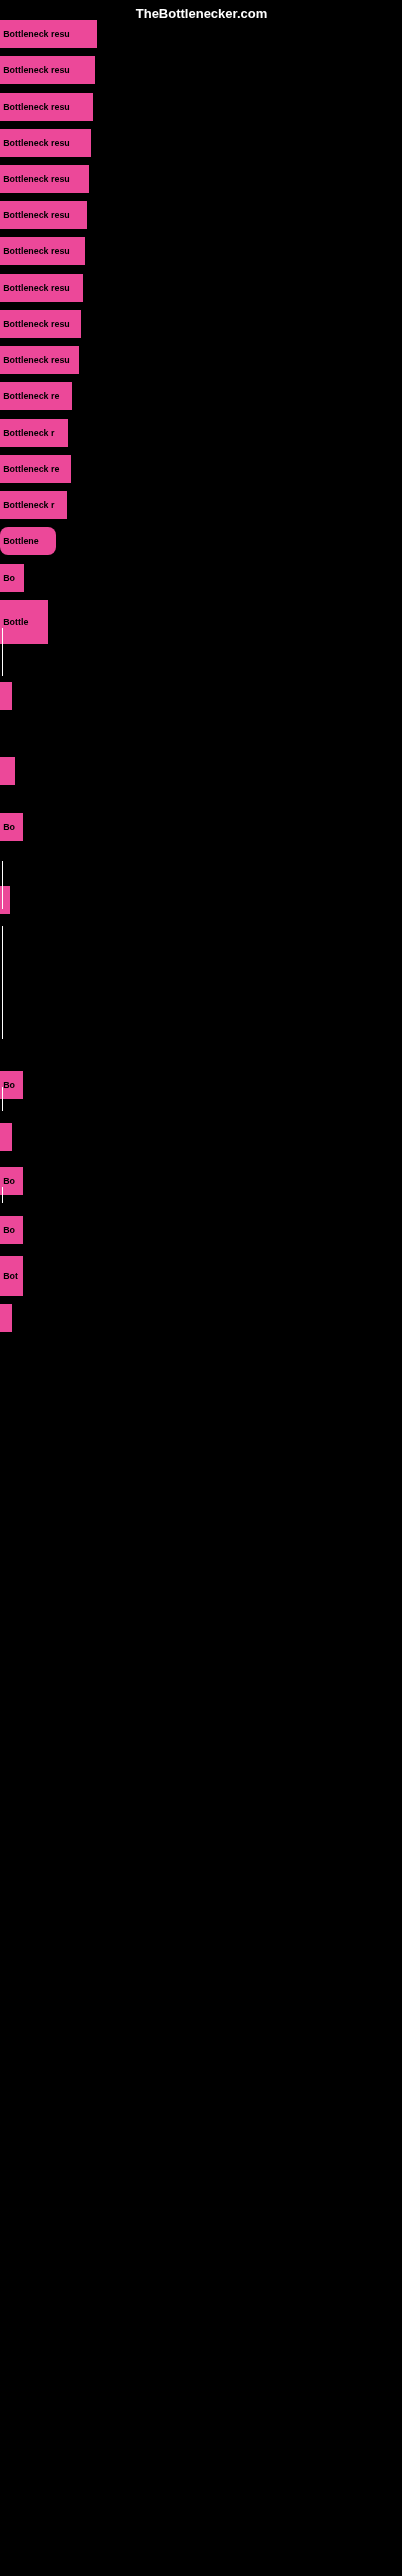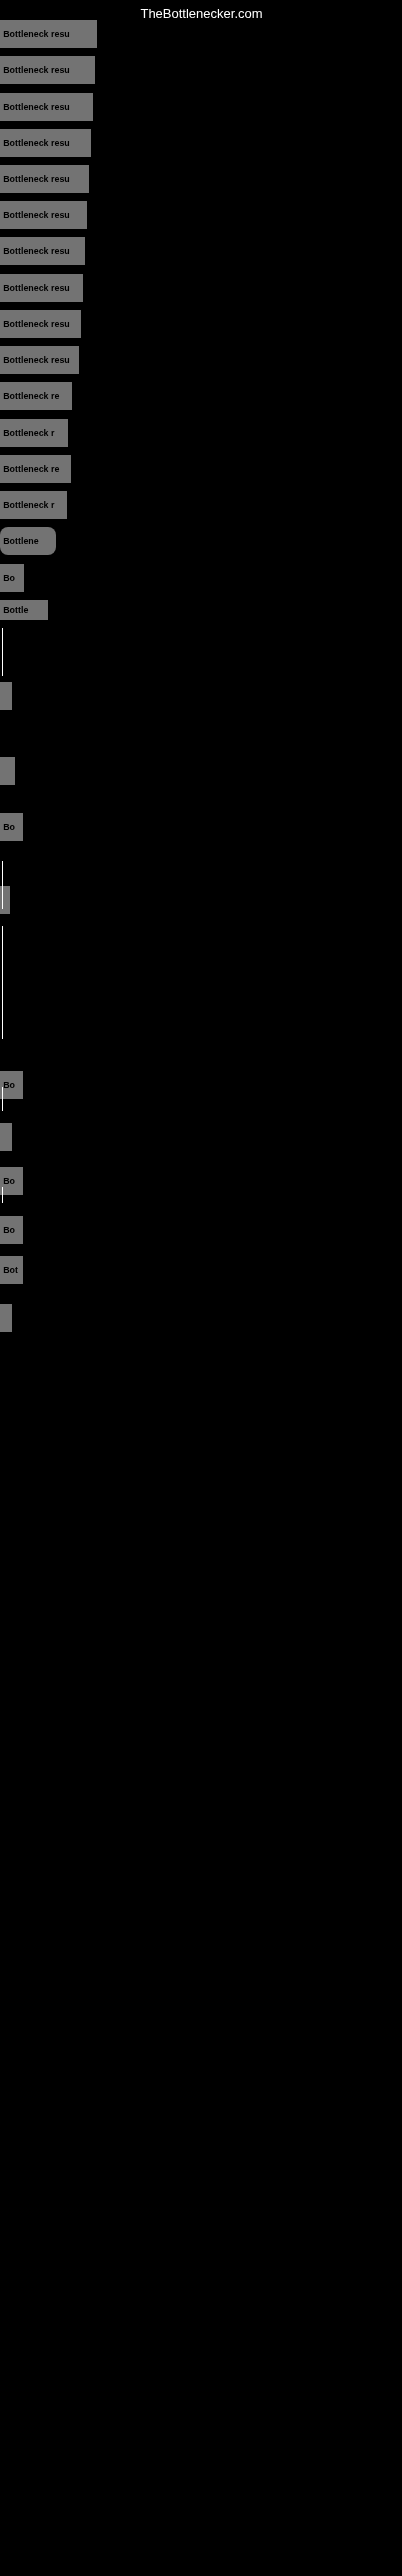--- a/index.html
+++ b/index.html
@@ -1,35 +1,35 @@
 <!DOCTYPE html>
 <html style="font-size:13px"><head>
   <meta charset="utf-8">
   <style>
-    * { margin: 0; padding: 0; box-sizing: border-box; }
+    * { margin: 0; padding: 0; box-sizing: border-box; font-weight: bold; }
     body {
       background-color: #000000;
       width: 403px;
       min-height: 2576px;
       font-family: Arial, sans-serif;
       position: relative;
     }
     .site-title {
       text-align: center;
       color: #ffffff;
       font-size: 13px;
       padding: 6.4px 0;
       position: absolute;
       top: 0;
       left: 0;
       right: 0;
     }
     .bar-item {
       position: absolute;
-      background-color: #737373;
+      background-color: #ec4899;
       color: #000000;
       font-size: 8.9px;
       font-weight: bold;
       padding: 1.6px 3.2px;
       white-space: nowrap;
       overflow: hidden;
       display: flex;
       align-items: center;
     }
     .vertical-line {
@@ -52,29 +52,29 @@
 <div class="bar-item" style="top: 237px; left: 0px; width: 85px; height: 28px;">Bottleneck resu</div>
 <div class="bar-item" style="top: 274px; left: 0px; width: 83px; height: 28px;">Bottleneck resu</div>
 <div class="bar-item" style="top: 310px; left: 0px; width: 81px; height: 28px;">Bottleneck resu</div>
 <div class="bar-item" style="top: 346px; left: 0px; width: 79px; height: 28px;">Bottleneck resu</div>
 <div class="bar-item" style="top: 382px; left: 0px; width: 72px; height: 28px;">Bottleneck re</div>
 <div class="bar-item" style="top: 419px; left: 0px; width: 68px; height: 28px;">Bottleneck r</div>
 <div class="bar-item" style="top: 455px; left: 0px; width: 71px; height: 28px;">Bottleneck re</div>
 <div class="bar-item" style="top: 491px; left: 0px; width: 67px; height: 28px;">Bottleneck r</div>
 <div class="bar-item" style="top: 527px; left: 0px; width: 56px; height: 28px; border-radius: 8px;">Bottlene</div>
 <div class="bar-item" style="top: 564px; left: 0px; width: 24px; height: 28px;">Bo</div>
-<div class="bar-item" style="top: 600px; left: 0px; width: 48px; height: 20px;">Bottle</div>
+<div class="bar-item" style="top: 600px; left: 0px; width: 48px; height: 44px;">Bottle</div>
 <div class="bar-item" style="top: 682px; left: 0px; width: 12px; height: 28px;"></div>
 <div class="bar-item" style="top: 757px; left: 0px; width: 14.5px; height: 28px;"></div>
 <div class="bar-item" style="top: 813px; left: 0px; width: 22.5px; height: 28px;">Bo</div>
 <div class="bar-item" style="top: 886px; left: 0px; width: 9.7px; height: 28px;"></div>
 <div class="bar-item" style="top: 1071px; left: 0px; width: 22.5px; height: 28px;">Bo</div>
 <div class="bar-item" style="top: 1123px; left: 0px; width: 12px; height: 28px;"></div>
 <div class="bar-item" style="top: 1167px; left: 0px; width: 22.5px; height: 28px;">Bo</div>
 <div class="bar-item" style="top: 1216px; left: 0px; width: 22.5px; height: 28px;">Bo</div>
-<div class="bar-item" style="top: 1256px; left: 0px; width: 22.5px; height: 28px;">Bot</div>
+<div class="bar-item" style="top: 1256px; left: 0px; width: 22.5px; height: 40px;">Bot</div>
 <div class="bar-item" style="top: 1304px; left: 0px; width: 12px; height: 28px;"></div>
 <div class="vertical-line" style="top: 628px; left: 1.6px; height: 48px;"></div>
 <div class="vertical-line" style="top: 861px; left: 1.6px; height: 48px;"></div>
 <div class="vertical-line" style="top: 926px; left: 1.6px; height: 113px;"></div>
 <div class="vertical-line" style="top: 1087px; left: 1.6px; height: 24px;"></div>
 <div class="vertical-line" style="top: 1187px; left: 1.6px; height: 16px;"></div>
 
 
 </body></html>

